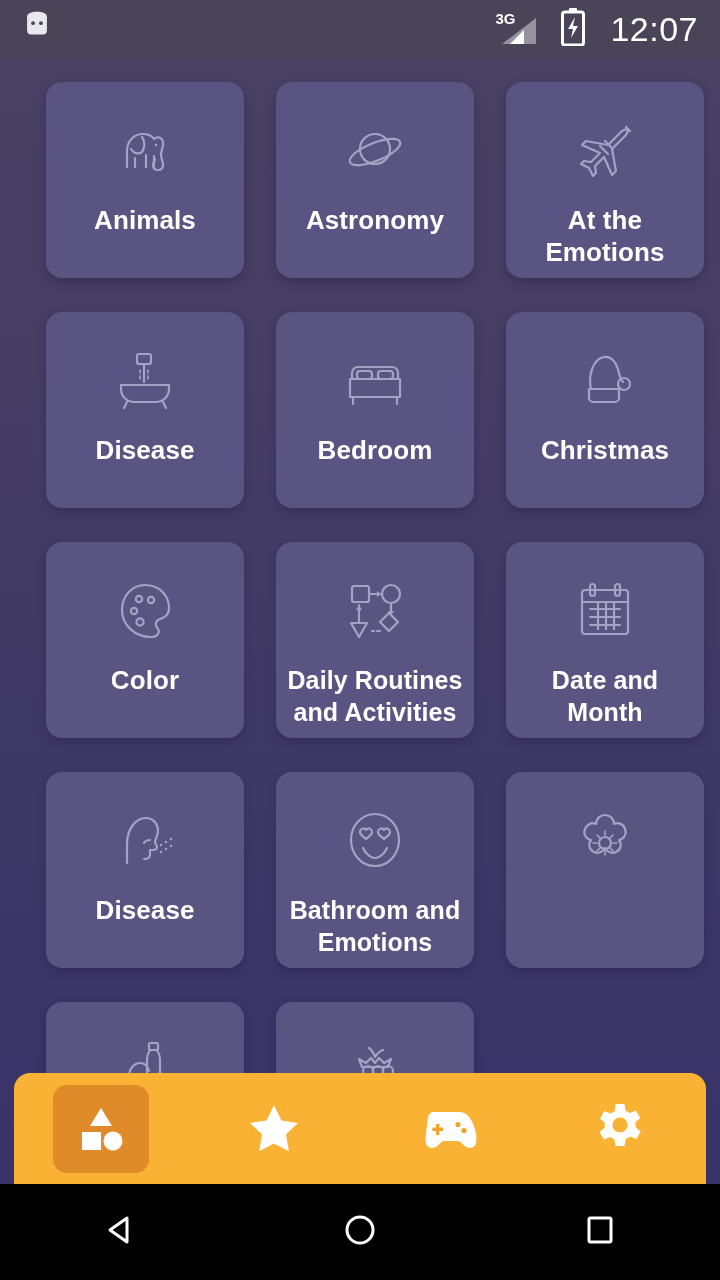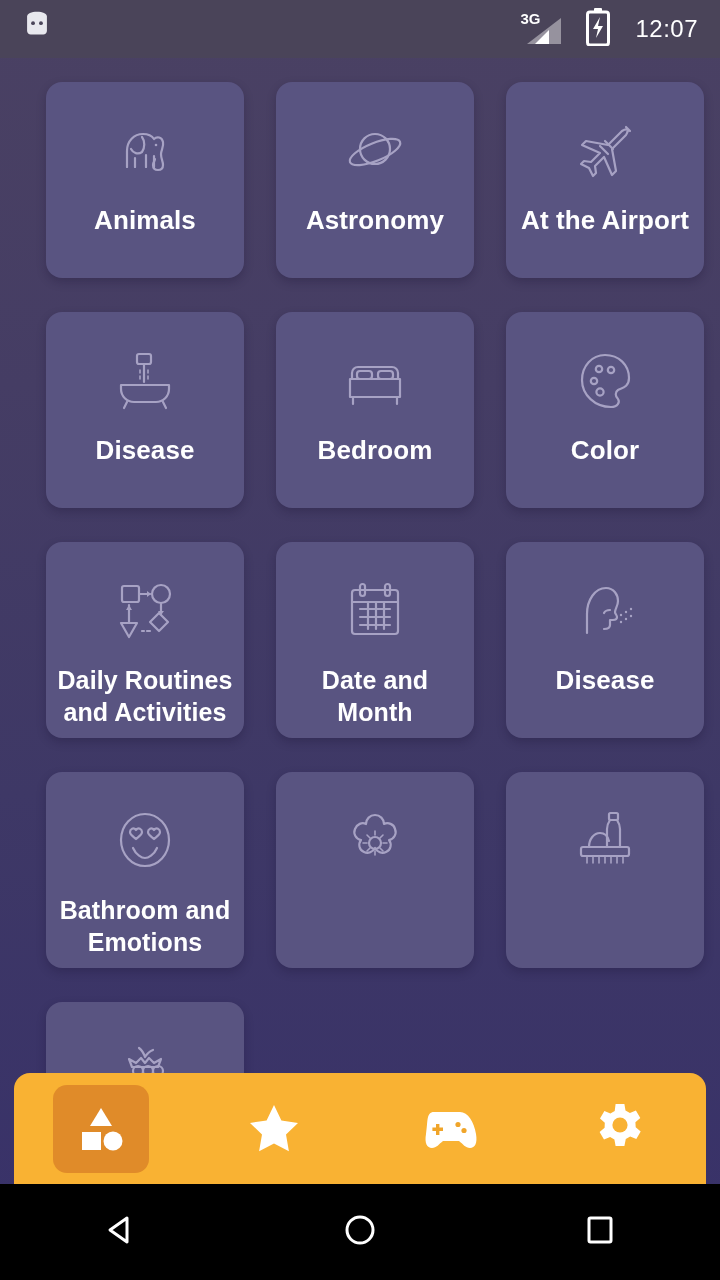--- a/index.html
+++ b/index.html
@@ -14,21 +14,21 @@
   }
 
   
   #status-bar{
     position:absolute; top:0; left:0; width:720px; height:58px;
     background:#4a4459;
     display:flex; align-items:center; justify-content:space-between;
     padding:0 22px 0 20px;
   }
   .sb-right{ display:flex; align-items:center; gap:24px;justify-content:space-between; }
-  .sb-time{ color:#ffffff; font-size:24px; font-weight:400; letter-spacing:.5px; line-height:1; }
+  .sb-time{ color:#ffffff; font-size:34px; font-weight:400; letter-spacing:.5px; line-height:1; }
   .sig-wrap{ position:relative; width:44px; height:34px; }
   .sig-label{
     position:absolute; top:-2px; left:3px; color:#fff; font-size:15px; font-weight:700;
   }
   .sig-tri{
     position:absolute; right:0; bottom:2px; width:36px; height:26px;
   }
 
   
   #card-grid{
@@ -147,21 +147,21 @@
       <span class="card-label">Astronomy</span>
     </div>
 
     <div class="card">
       <span class="card-icon">
         <svg viewBox="0 0 72 72" fill="none" stroke="#a7a2c4" stroke-width="2.2" stroke-linecap="round" stroke-linejoin="round">
           <path d="M57 12c2 2 2 5 0 8L43 34l4 22-4 4-8-18-9 9 1 7-3 3-4-8-8-4 3-3 7 1 9-9-18-8 4-4 22 4 14-14c3-2 6-2 8 0z"></path>
           <path d="M36 26l8 8M31 31l8 8"></path>
         </svg>
       </span>
-      <span class="card-label">At the Airport</span>
+      <span class="card-label">At the Emotions</span>
     </div>
 
     <div class="card">
       <span class="card-icon">
         <svg viewBox="0 0 72 72" fill="none" stroke="#a7a2c4" stroke-width="2.2" stroke-linecap="round" stroke-linejoin="round">
           <rect x="28" y="9" width="14" height="10" rx="2"></rect>
           <path d="M35 19v18"></path>
           <path d="M12 40h48v4a13 13 0 0 1-13 13H25a13 13 0 0 1-13-13z"></path>
           <path d="M18 57l-3 6M54 57l3 6"></path>
           <path d="M31 25v3M35 25v3M39 25v3M31 31v3M35 31v3M39 31v3" stroke-width="1.6"></path>
@@ -176,20 +176,30 @@
           <path d="M13 28a6 6 0 0 1 6-6h34a6 6 0 0 1 6 6v6H13z"></path>
           <rect x="18" y="26" width="15" height="8" rx="3"></rect>
           <rect x="39" y="26" width="15" height="8" rx="3"></rect>
           <path d="M11 34h50v18H11z"></path>
           <path d="M14 52v7M58 52v7"></path>
         </svg>
       </span>
       <span class="card-label">Bedroom</span>
     </div>
 
+    <div class="card">
+      <span class="card-icon">
+        <svg viewBox="0 0 72 72" fill="none" stroke="#a7a2c4" stroke-width="2.2" stroke-linecap="round" stroke-linejoin="round">
+          <path d="M22 44c-3-14 2-30 13-32 7-1 12 5 14 12 1 5 2 10 5 13"></path>
+          <circle cx="55" cy="39" r="6"></circle>
+          <path d="M20 44h30v9a4 4 0 0 1-4 4H24a4 4 0 0 1-4-4z"></path>
+        </svg>
+      </span>
+      <span class="card-label">Christmas</span>
+    </div>
 
     <div class="card">
       <span class="card-icon">
         <svg viewBox="0 0 72 72" fill="none" stroke="#a7a2c4" stroke-width="2.2" stroke-linecap="round" stroke-linejoin="round">
           <path d="M36 10c14 0 24 10 24 23 0 9-7 10-11 12-3 2-3 6 0 9 2 3 0 8-7 8C26 62 13 50 13 35 13 21 23 10 36 10z"></path>
           <circle cx="30" cy="24" r="3.2"></circle>
           <circle cx="42" cy="25" r="3.2"></circle>
           <circle cx="25" cy="36" r="3.2"></circle>
           <circle cx="31" cy="47" r="3.6"></circle>
         </svg>

